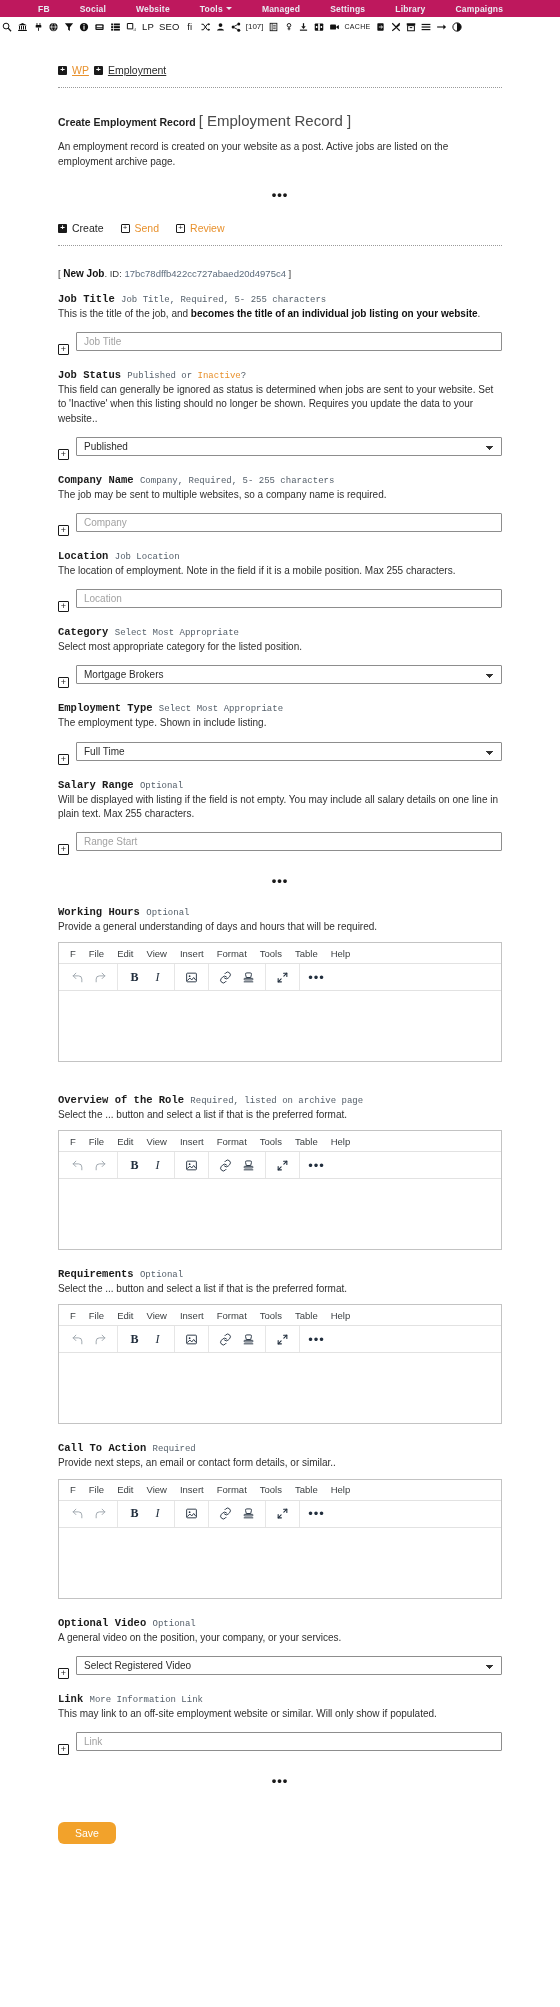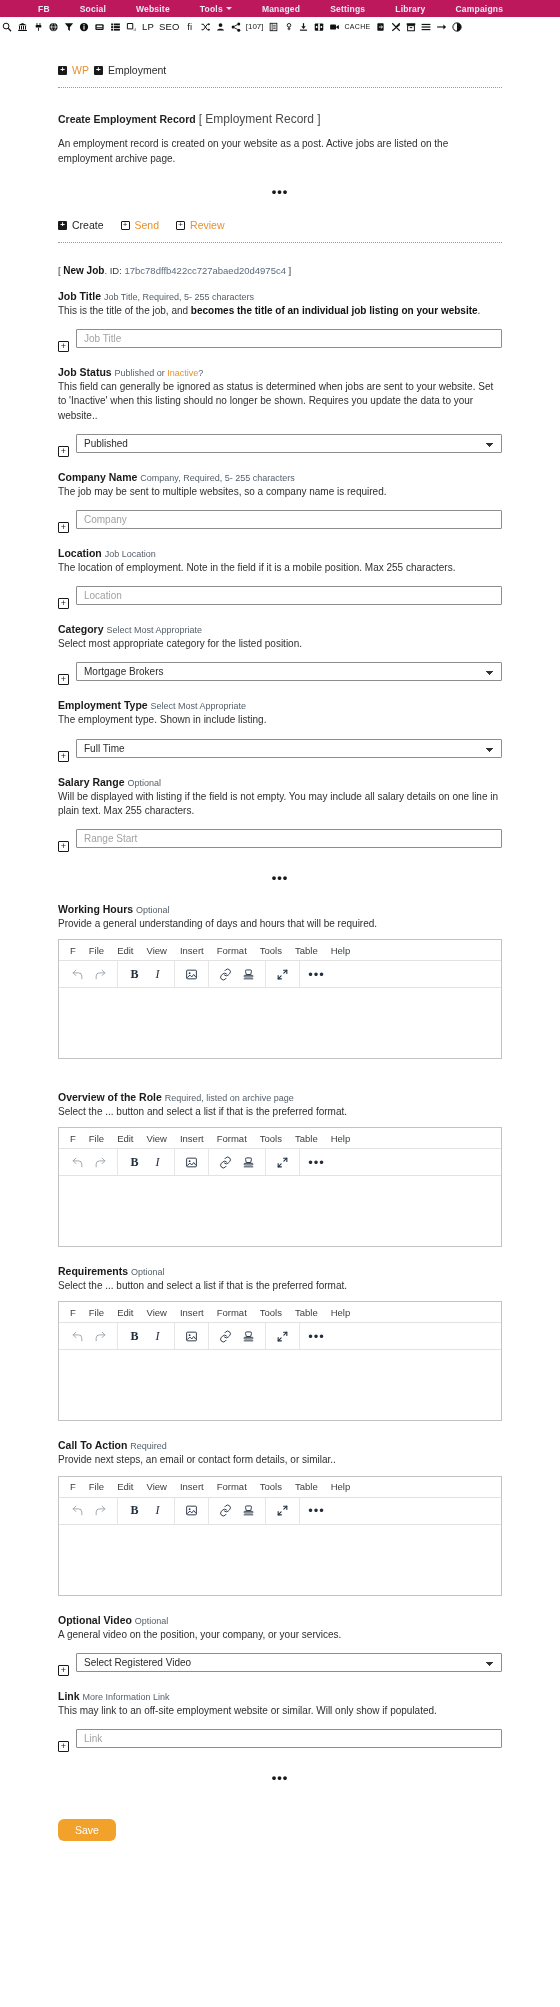--- a/index.html
+++ b/index.html
@@ -75,21 +75,21 @@
   .wrap { margin: 0 58px 0 58px; }
 
   .crumbs {
     display: flex;
     align-items: center;
     gap: 5px;
     padding-top: 27px;
     font-size: 10.5px;
     color: #2b2b2b;
   }
-  .crumbs .lbl { cursor: pointer; }
+  .crumbs .lbl { cursor: pointer; text-decoration: underline; }
   .crumbs .lbl.orange { color: #e8912d; }
 
   .plus-box {
     display: inline-flex;
     align-items: center;
     justify-content: center;
     width: 9px; height: 9px;
     background: #1a1a1a;
     color: #fff;
     font-size: 8px;
@@ -122,21 +122,21 @@
   }
 
   .sec-title {
     font-size: 10.5px;
     font-weight: bold;
     color: #1f1f1f;
     margin-top: 24px;
   }
   .sec-title .sub {
     font-weight: normal;
-    font-size: 12px;
+    font-size: 15px;
     color: #4a4a4a;
   }
   .para {
     font-size: 10px;
     color: #2f2f2f;
     line-height: 1.45;
     margin-top: 11px;
   }
   .ellipsis {
     text-align: center;
@@ -168,20 +168,21 @@
   .idline b { font-size: 10px; color: #111; }
   .idline .idv { color: #5b6b7c; }
 
   
   .field { margin-top: 14px; }
   .field:first-of-type { margin-top: 16px; }
   .flabel {
     font-size: 10.5px;
     font-weight: bold;
     color: #1a1a1a;
+    font-family: Liberation Mono, monospace;
   }
   .flabel .hint {
     font-weight: normal;
     font-size: 9px;
     color: #55606b;
   }
   .flabel .hint .orange { color: #e8912d; }
   .fdesc {
     font-size: 10px;
     color: #2f2f2f;

